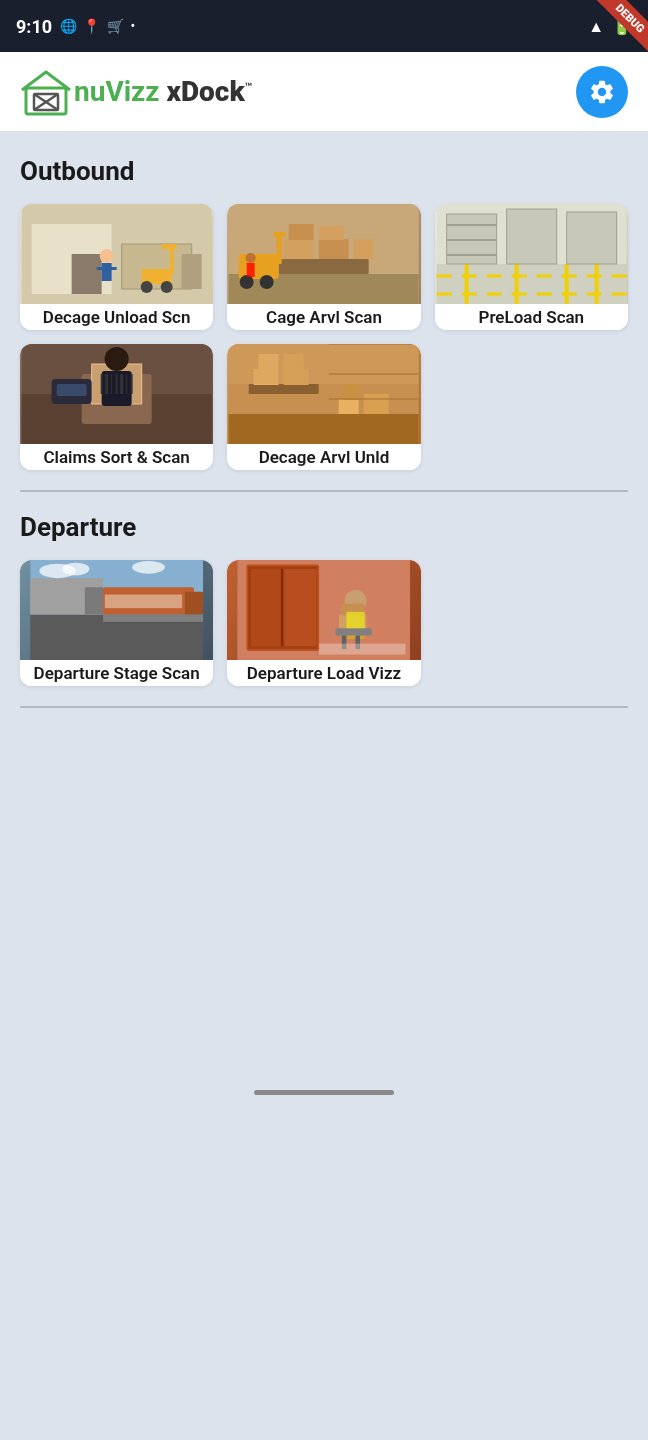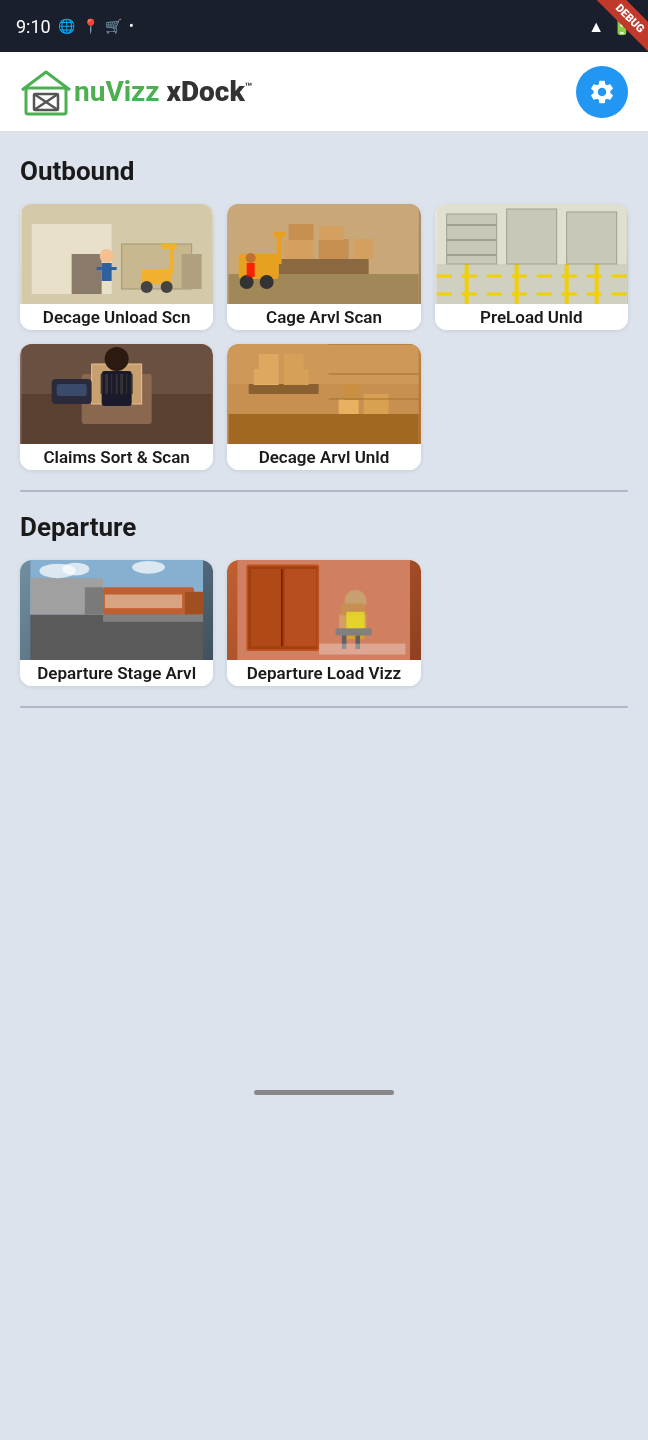--- a/index.html
+++ b/index.html
@@ -24,21 +24,21 @@
       justify-content: space-between;
       position: relative;
     }
     .status-bar-left {
       display: flex;
       align-items: center;
       gap: 8px;
     }
     .status-time {
       font-size: 18px;
-      font-weight: 400;
+      font-weight: 700;
       color: white;
     }
     .status-icons {
       display: flex;
       align-items: center;
       gap: 6px;
     }
     .status-icon {
       color: white;
       font-size: 14px;
@@ -345,21 +345,21 @@
           <line x1="0" y1="90" x2="190" y2="90" stroke="#f0d000" stroke-width="3" stroke-dasharray="15,10"></line>
 
           <rect x="10" y="10" width="50" height="50" fill="#c8c8b8" stroke="#a0a090" stroke-width="1"></rect>
           <rect x="10" y="20" width="50" height="2" fill="#a0a090"></rect>
           <rect x="10" y="35" width="50" height="2" fill="#a0a090"></rect>
           <rect x="10" y="50" width="50" height="2" fill="#a0a090"></rect>
           <rect x="70" y="5" width="50" height="55" fill="#c8c8b8" stroke="#a0a090" stroke-width="1"></rect>
           <rect x="130" y="8" width="50" height="52" fill="#c8c8b8" stroke="#a0a090" stroke-width="1"></rect>
         </svg>
       </div>
-      <div class="card-label">PreLoad Unld</div>
+      <div class="card-label">PreLoad Scan</div>
     </div>
   </div>
 
   <div class="grid-row">
     <div class="card">
       <div class="card-image img-claims-sort">
         <svg class="scene-svg" viewBox="0 0 190 100" xmlns="http://www.w3.org/2000/svg">
           <rect width="190" height="100" fill="#6a5040"></rect>
 
           <rect x="0" y="50" width="190" height="50" fill="#5a4030"></rect>
@@ -439,21 +439,21 @@
 
           <rect x="80" y="60" width="110" height="8" fill="#808080"></rect>
 
           <rect x="82" y="38" width="85" height="15" fill="#e8d0b8" opacity="0.6"></rect>
 
           <ellipse cx="30" cy="12" rx="20" ry="8" fill="white" opacity="0.7"></ellipse>
           <ellipse cx="50" cy="10" rx="15" ry="7" fill="white" opacity="0.7"></ellipse>
           <ellipse cx="130" cy="8" rx="18" ry="7" fill="white" opacity="0.7"></ellipse>
         </svg>
       </div>
-      <div class="card-label">Departure Stage Arvl</div>
+      <div class="card-label">Departure Stage Scan</div>
     </div>
 
     <div class="card">
       <div class="card-image img-departure-load">
         <svg class="scene-svg" viewBox="0 0 190 110" xmlns="http://www.w3.org/2000/svg">
           <rect width="190" height="110" fill="#a05030"></rect>
 
           <rect x="0" y="0" width="190" height="110" fill="#d08060"></rect>
 
           <rect x="10" y="5" width="80" height="95" fill="#c05020" rx="2"></rect>

